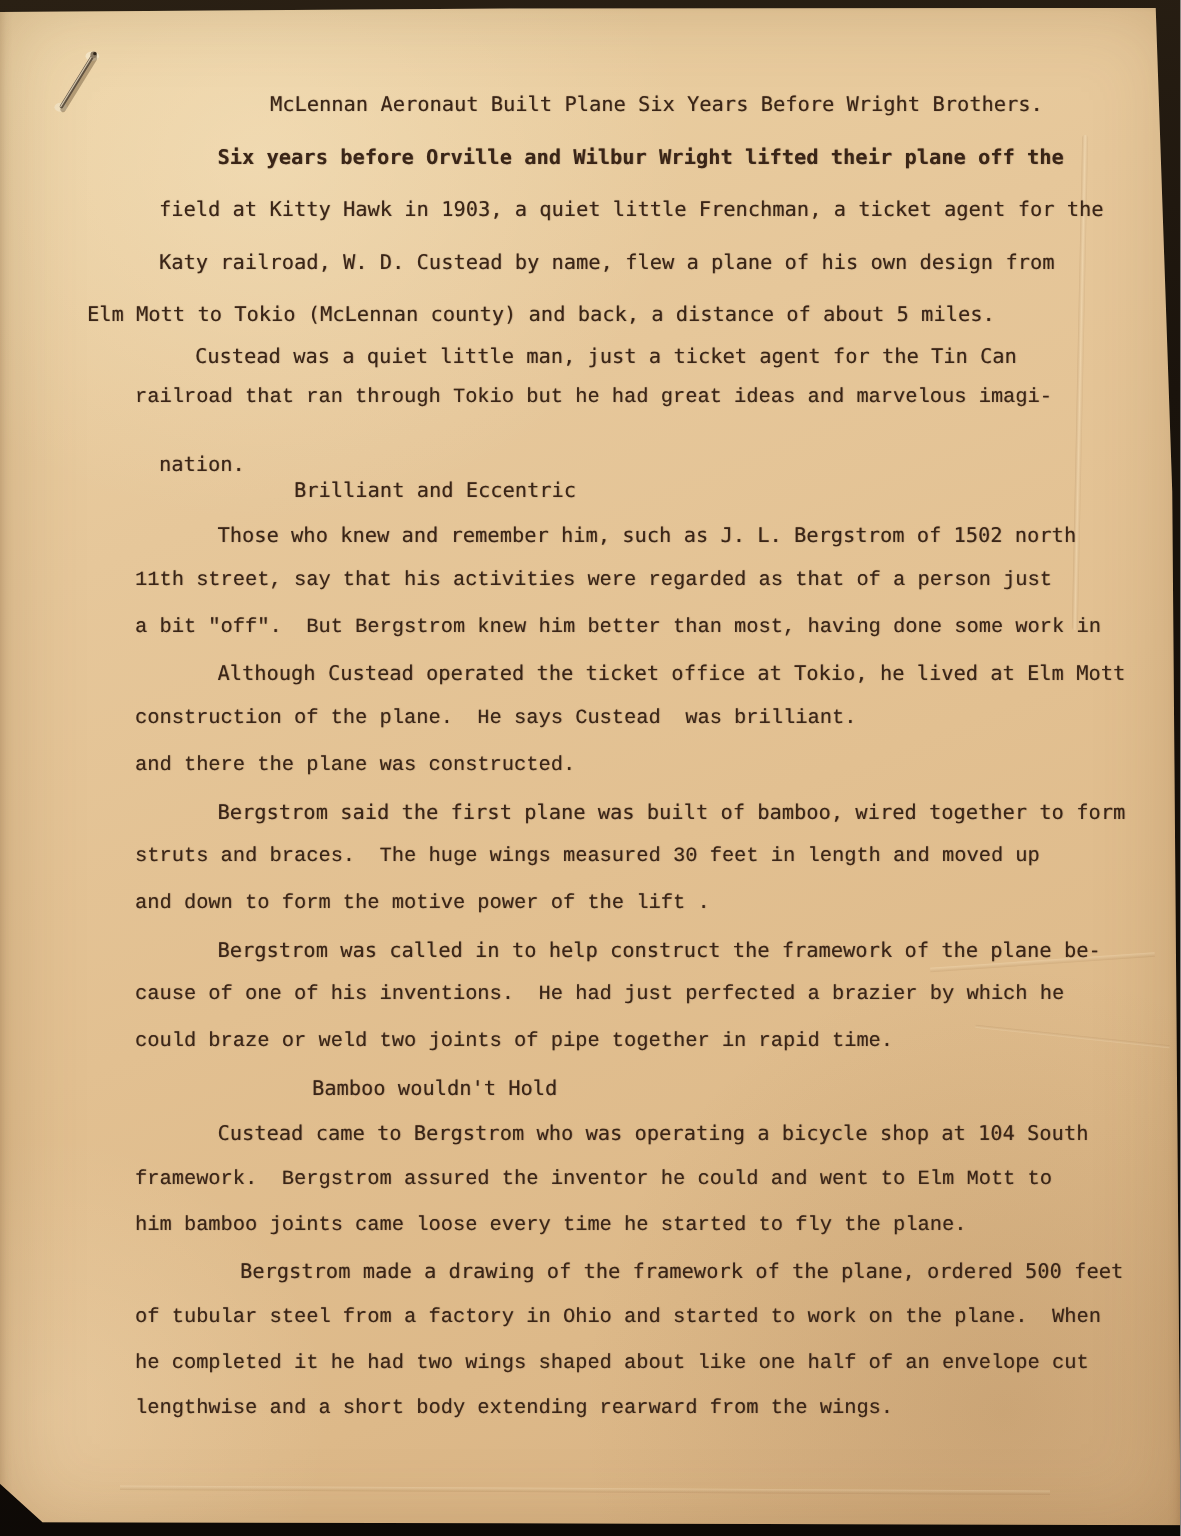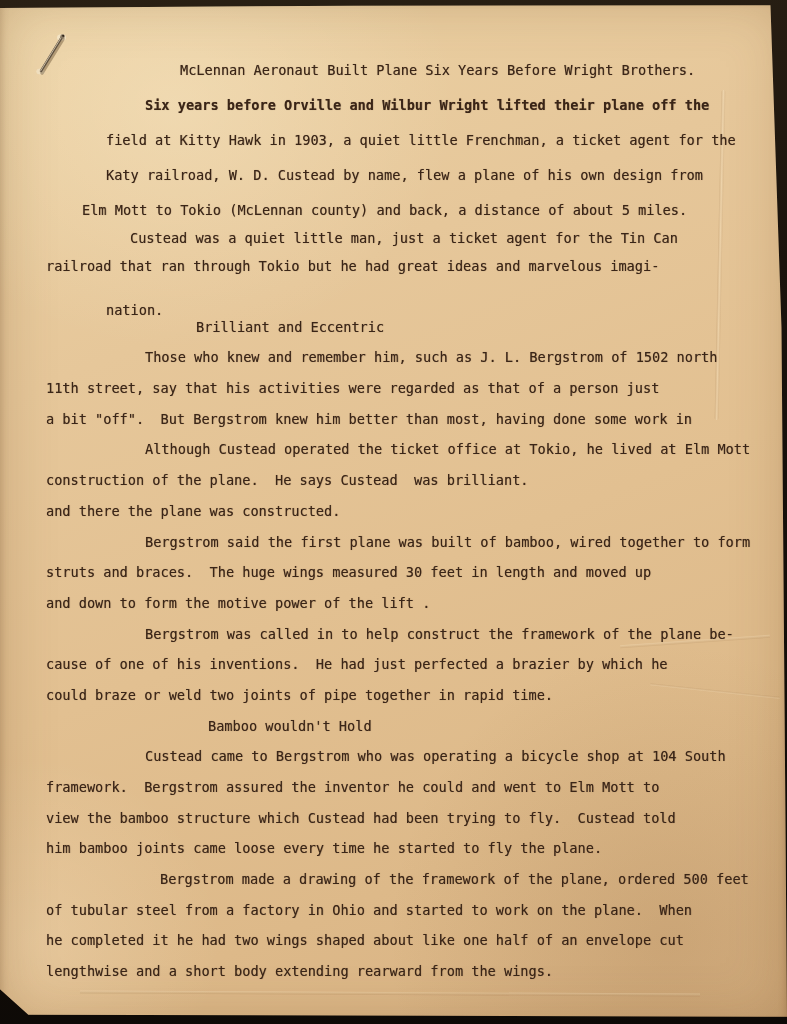--- a/index.html
+++ b/index.html
@@ -60,23 +60,23 @@
     left: 0; top: 62px; width: 677px;
     color: #3a2517;
     font-size: 13.5px;
     letter-spacing: 0.05px;
     text-shadow: 0.3px 0.3px 0.7px rgba(58,37,23,0.55);
   }
   .line { white-space: pre; height: 30.7px; overflow: visible; }
   .title        { padding-left: 180px; height: 35px; }
   .indent-wide  { padding-left: 145px; height: 35px; font-weight: bold; }
   .flush-wide   { padding-left: 106px; height: 35px; }
-  .flush-tight  { padding-left: 58px; height: 28px; margin-left: 24px; }
+  .flush-tight  { padding-left: 58px; height: 28px; }
   .indent-tight { padding-left: 130px; height: 28px; }
-  .flush        { padding-left: 46px; }
+  .flush        { padding-left: 90px; font-family: Liberation Mono, monospace; }
   .flush-presub { padding-left: 106px; height: 17px; margin-top: 13px; }
   .subhead      { padding-left: 196px; }
   .subhead2     { padding-left: 208px; }
   .indent       { padding-left: 145px; }
   .indent2      { padding-left: 160px; }
 
   
   .pin-wrap { position: absolute; left: 25px; top: 25px; width: 70px; height: 70px; }
 </style>
 </head>
@@ -106,21 +106,20 @@
       <div class="line flush">and there the plane was constructed.</div>
       <div class="line indent">Bergstrom said the first plane was built of bamboo, wired together to form</div>
       <div class="line flush">struts and braces.  The huge wings measured 30 feet in length and moved up</div>
       <div class="line flush">and down to form the motive power of the lift .</div>
       <div class="line indent">Bergstrom was called in to help construct the framework of the plane be-</div>
       <div class="line flush">cause of one of his inventions.  He had just perfected a brazier by which he</div>
       <div class="line flush">could braze or weld two joints of pipe together in rapid time.</div>
       <div class="line subhead2">Bamboo wouldn't Hold</div>
       <div class="line indent">Custead came to Bergstrom who was operating a bicycle shop at 104 South</div>
       <div class="line flush">framework.  Bergstrom assured the inventor he could and went to Elm Mott to</div>
-      <div class="line flush">view the bamboo structure which Custead had been trying to fly.  Custead told</div>
       <div class="line flush">him bamboo joints came loose every time he started to fly the plane.</div>
       <div class="line indent2">Bergstrom made a drawing of the framework of the plane, ordered 500 feet</div>
       <div class="line flush">of tubular steel from a factory in Ohio and started to work on the plane.  When</div>
       <div class="line flush">he completed it he had two wings shaped about like one half of an envelope cut</div>
       <div class="line flush">lengthwise and a short body extending rearward from the wings.</div>
     </div>
 </div>
 
 <div class="pin-wrap">
   <svg width="70" height="70" viewBox="0 0 70 70">

